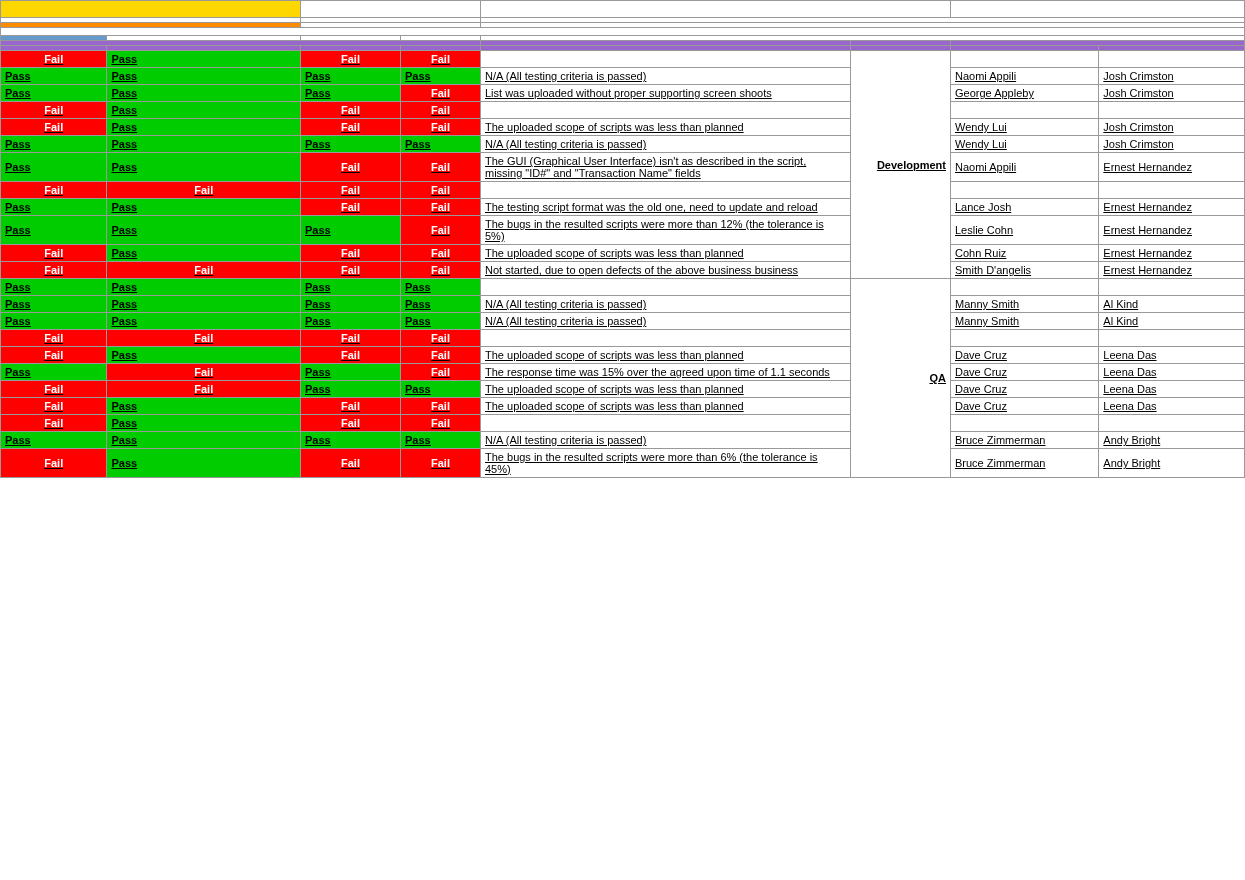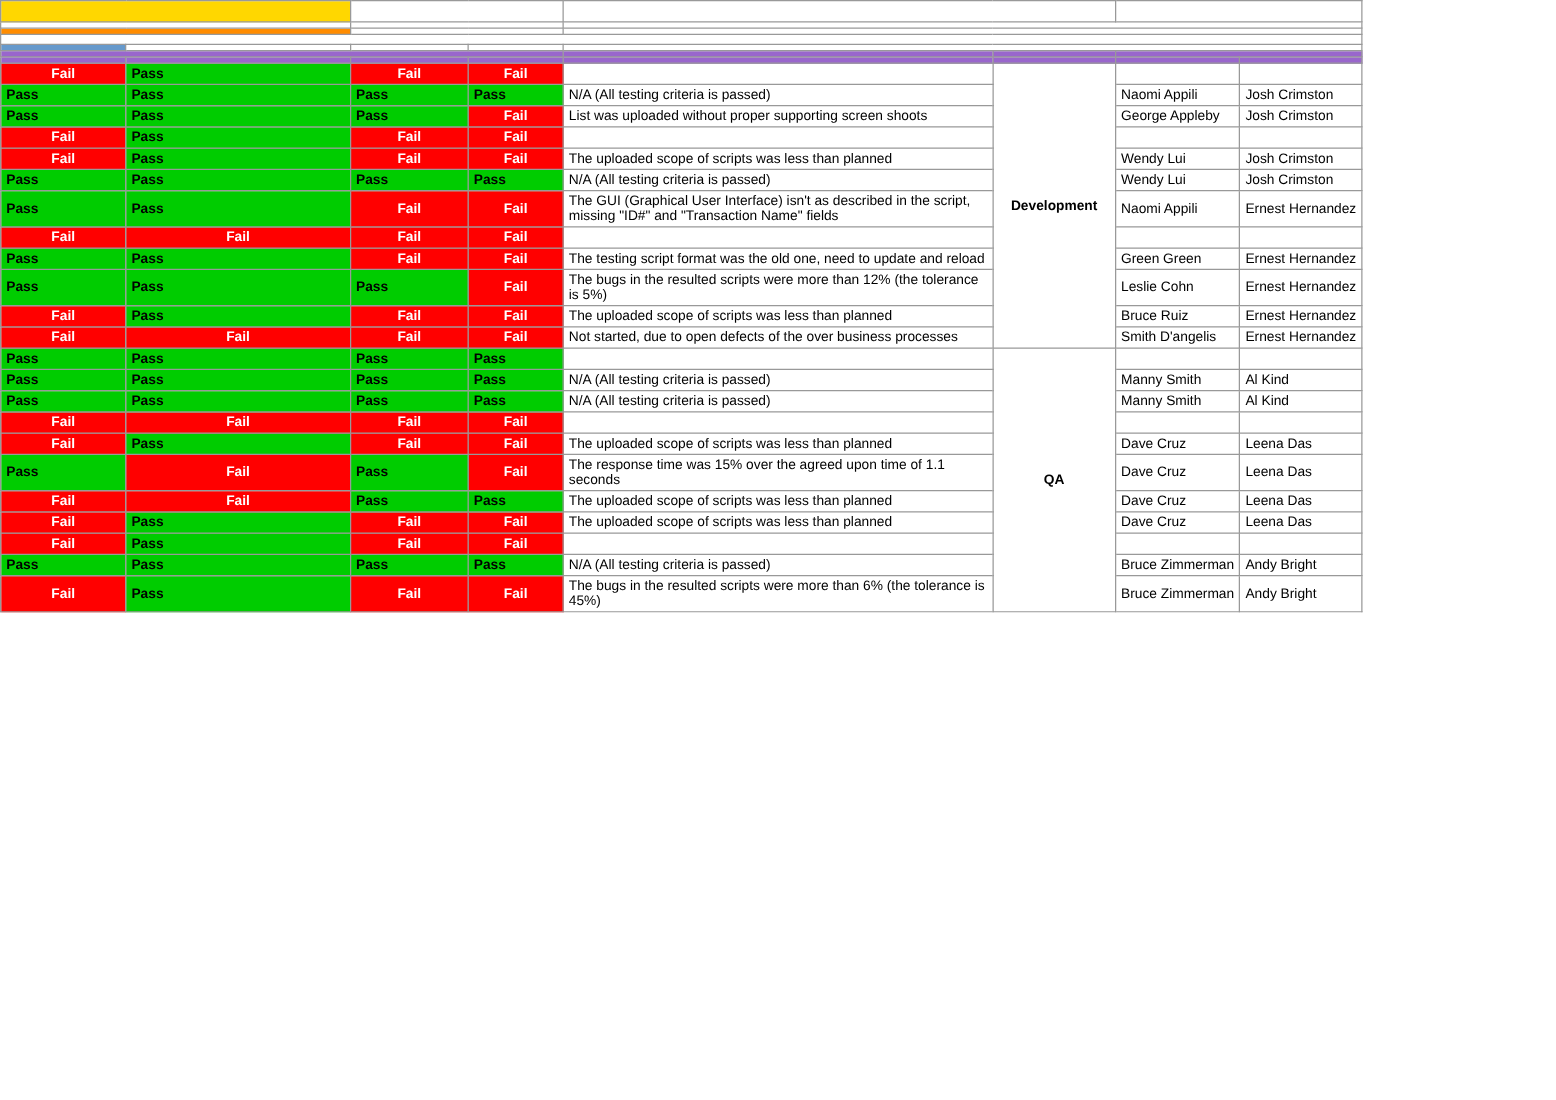--- a/index.html
+++ b/index.html
@@ -13,27 +13,27 @@
     .pct-row td { text-align: center; font-weight: bold; }
     .pct-blue { background: #6699CC; color: white; }
     .pct-white { background: white; }
     .criteria-header { background: #9966CC; color: white; font-weight: bold; text-align: center; }
     .open-defects-header { background: #9966CC; color: white; font-weight: bold; text-align: center; }
     .responsible-header { background: #9966CC; color: white; font-weight: bold; text-align: center; }
     .sub-header { background: #9966CC; color: white; font-weight: bold; text-align: center; }
     .dev-header { background: #9966CC; color: white; font-weight: bold; text-align: center; }
     .tester-header { background: #9966CC; color: white; font-weight: bold; text-align: center; }
     .scope-header { background: #9966CC; color: white; font-weight: bold; text-align: center; }
-    .env-cell { text-align: center; font-weight: bold; vertical-align: middle; }
+    .env-cell { text-align: right; font-weight: bold; vertical-align: middle; }
     .white-cell { background: white; }
   </style>
 </head>
 <body>
 
-<table style="width:1090px;">
+<table style="width:1245px;text-decoration:underline;">
 
   <tbody>
       <tr>
     <td colspan="2" class="yellow-bg" style="width:300px;"></td>
     <td colspan="2" class="white-cell"></td>
     <td colspan="2" class="white-cell" style="text-align:right;">
       <span style="font-weight:bold;text-decoration:underline;"></span>
       <span style="margin-left:4px;"></span>
     </td>
     <td colspan="2" class="white-cell"></td>
@@ -155,47 +155,47 @@
         <td style="white-space: normal; max-width: 370px;"></td>
         <td></td>
         <td></td>
       </tr>
       <tr>
         <td class="pass-green">Pass</td>
         <td class="pass-green">Pass</td>
         <td class="fail-red">Fail</td>
         <td class="fail-red">Fail</td>
         <td style="white-space: normal; max-width: 370px;">The testing script format was the old one, need to update and reload</td>
-        <td>Green Green</td>
+        <td>Lance Josh</td>
         <td>Ernest Hernandez</td>
       </tr>
       <tr>
         <td class="pass-green">Pass</td>
         <td class="pass-green">Pass</td>
         <td class="pass-green">Pass</td>
         <td class="fail-red">Fail</td>
         <td style="white-space: normal; max-width: 370px;">The bugs in the resulted scripts were more than 12% (the tolerance is 5%)</td>
         <td>Leslie Cohn</td>
         <td>Ernest Hernandez</td>
       </tr>
       <tr>
         <td class="fail-red">Fail</td>
         <td class="pass-green">Pass</td>
         <td class="fail-red">Fail</td>
         <td class="fail-red">Fail</td>
         <td style="white-space: normal; max-width: 370px;">The uploaded scope of scripts was less than planned</td>
-        <td>Bruce Ruiz</td>
-        <td>Ernest Hernandez</td>
-      </tr>
-      <tr>
-        <td class="fail-red">Fail</td>
-        <td class="fail-red">Fail</td>
-        <td class="fail-red">Fail</td>
-        <td class="fail-red">Fail</td>
-        <td style="white-space: normal; max-width: 370px;">Not started, due to open defects of the over business processes</td>
+        <td>Cohn Ruiz</td>
+        <td>Ernest Hernandez</td>
+      </tr>
+      <tr>
+        <td class="fail-red">Fail</td>
+        <td class="fail-red">Fail</td>
+        <td class="fail-red">Fail</td>
+        <td class="fail-red">Fail</td>
+        <td style="white-space: normal; max-width: 370px;">Not started, due to open defects of the above business business</td>
         <td>Smith D'angelis</td>
         <td>Ernest Hernandez</td>
       </tr>
       <tr>
         <td class="pass-green" style="font-weight: bold;">Pass</td>
         <td class="pass-green" style="font-weight: bold;">Pass</td>
         <td class="pass-green" style="font-weight: bold;">Pass</td>
         <td class="pass-green" style="font-weight: bold;">Pass</td>
         <td style="white-space: normal; max-width: 370px;"></td>
         <td rowspan="11" class="env-cell">QA</td>

